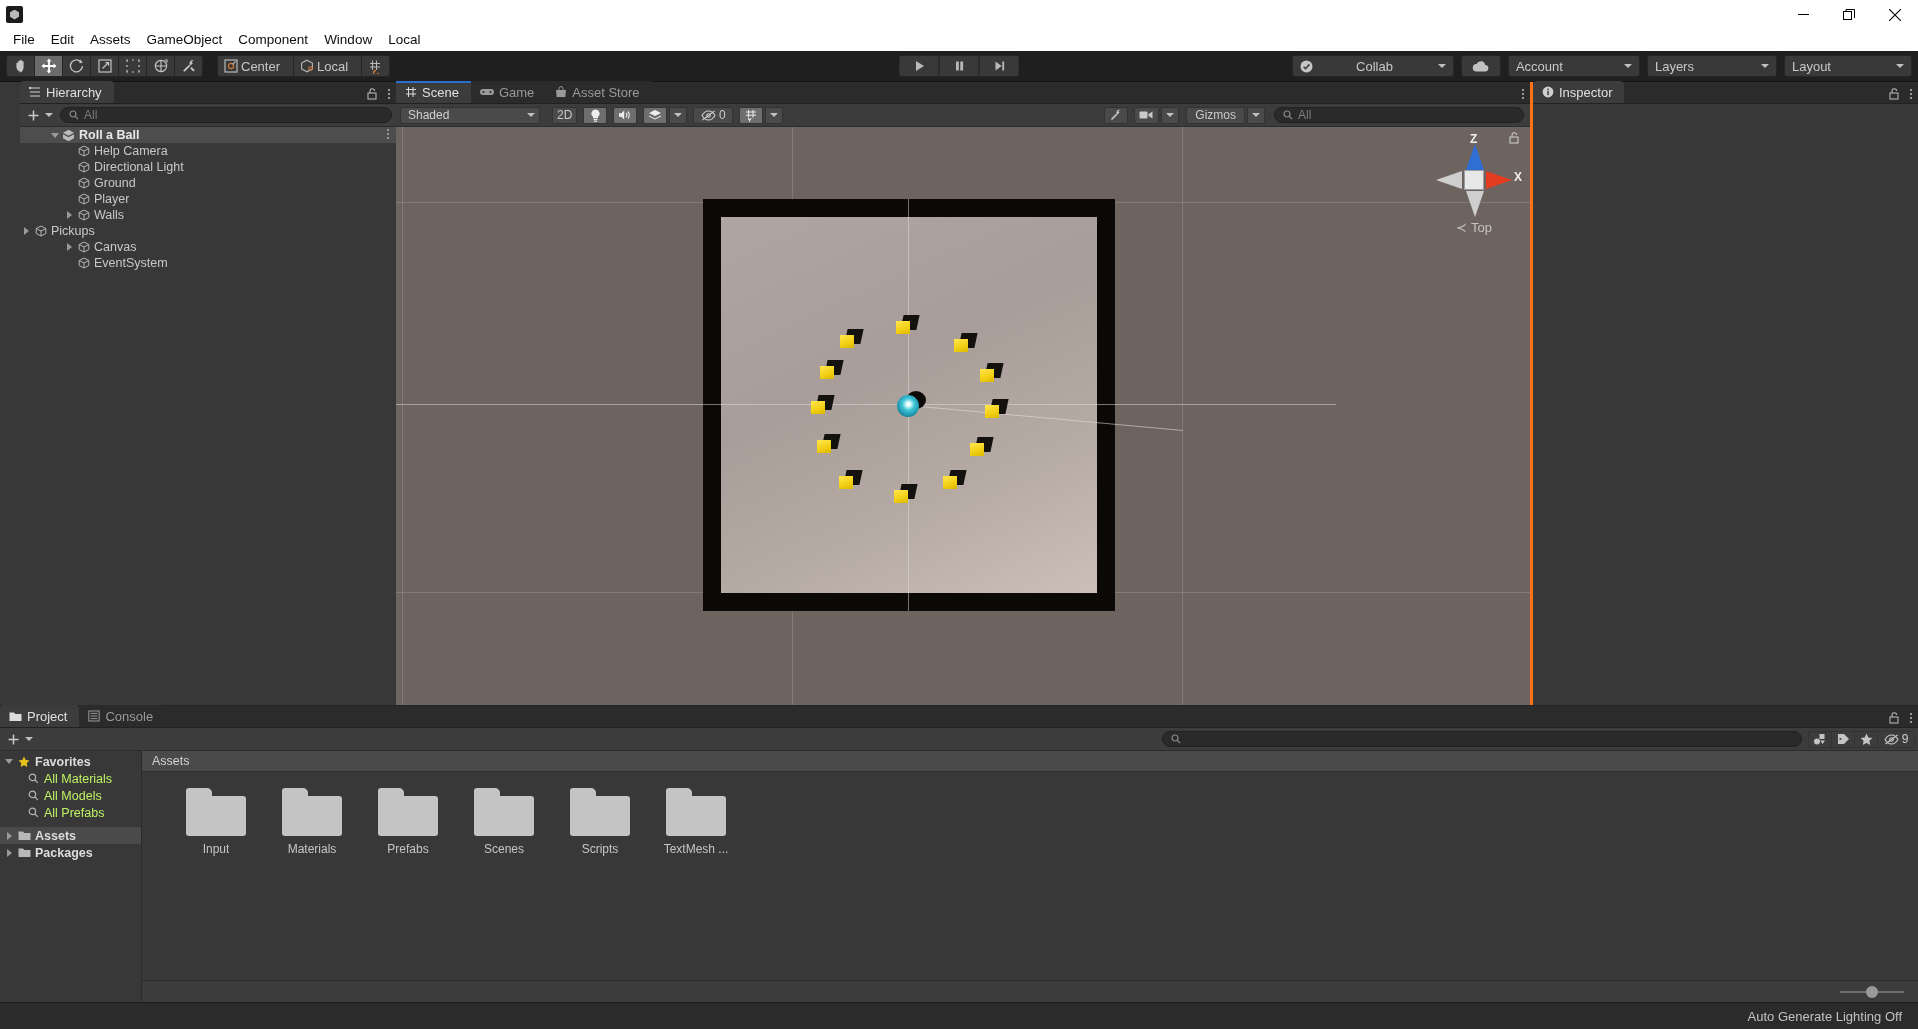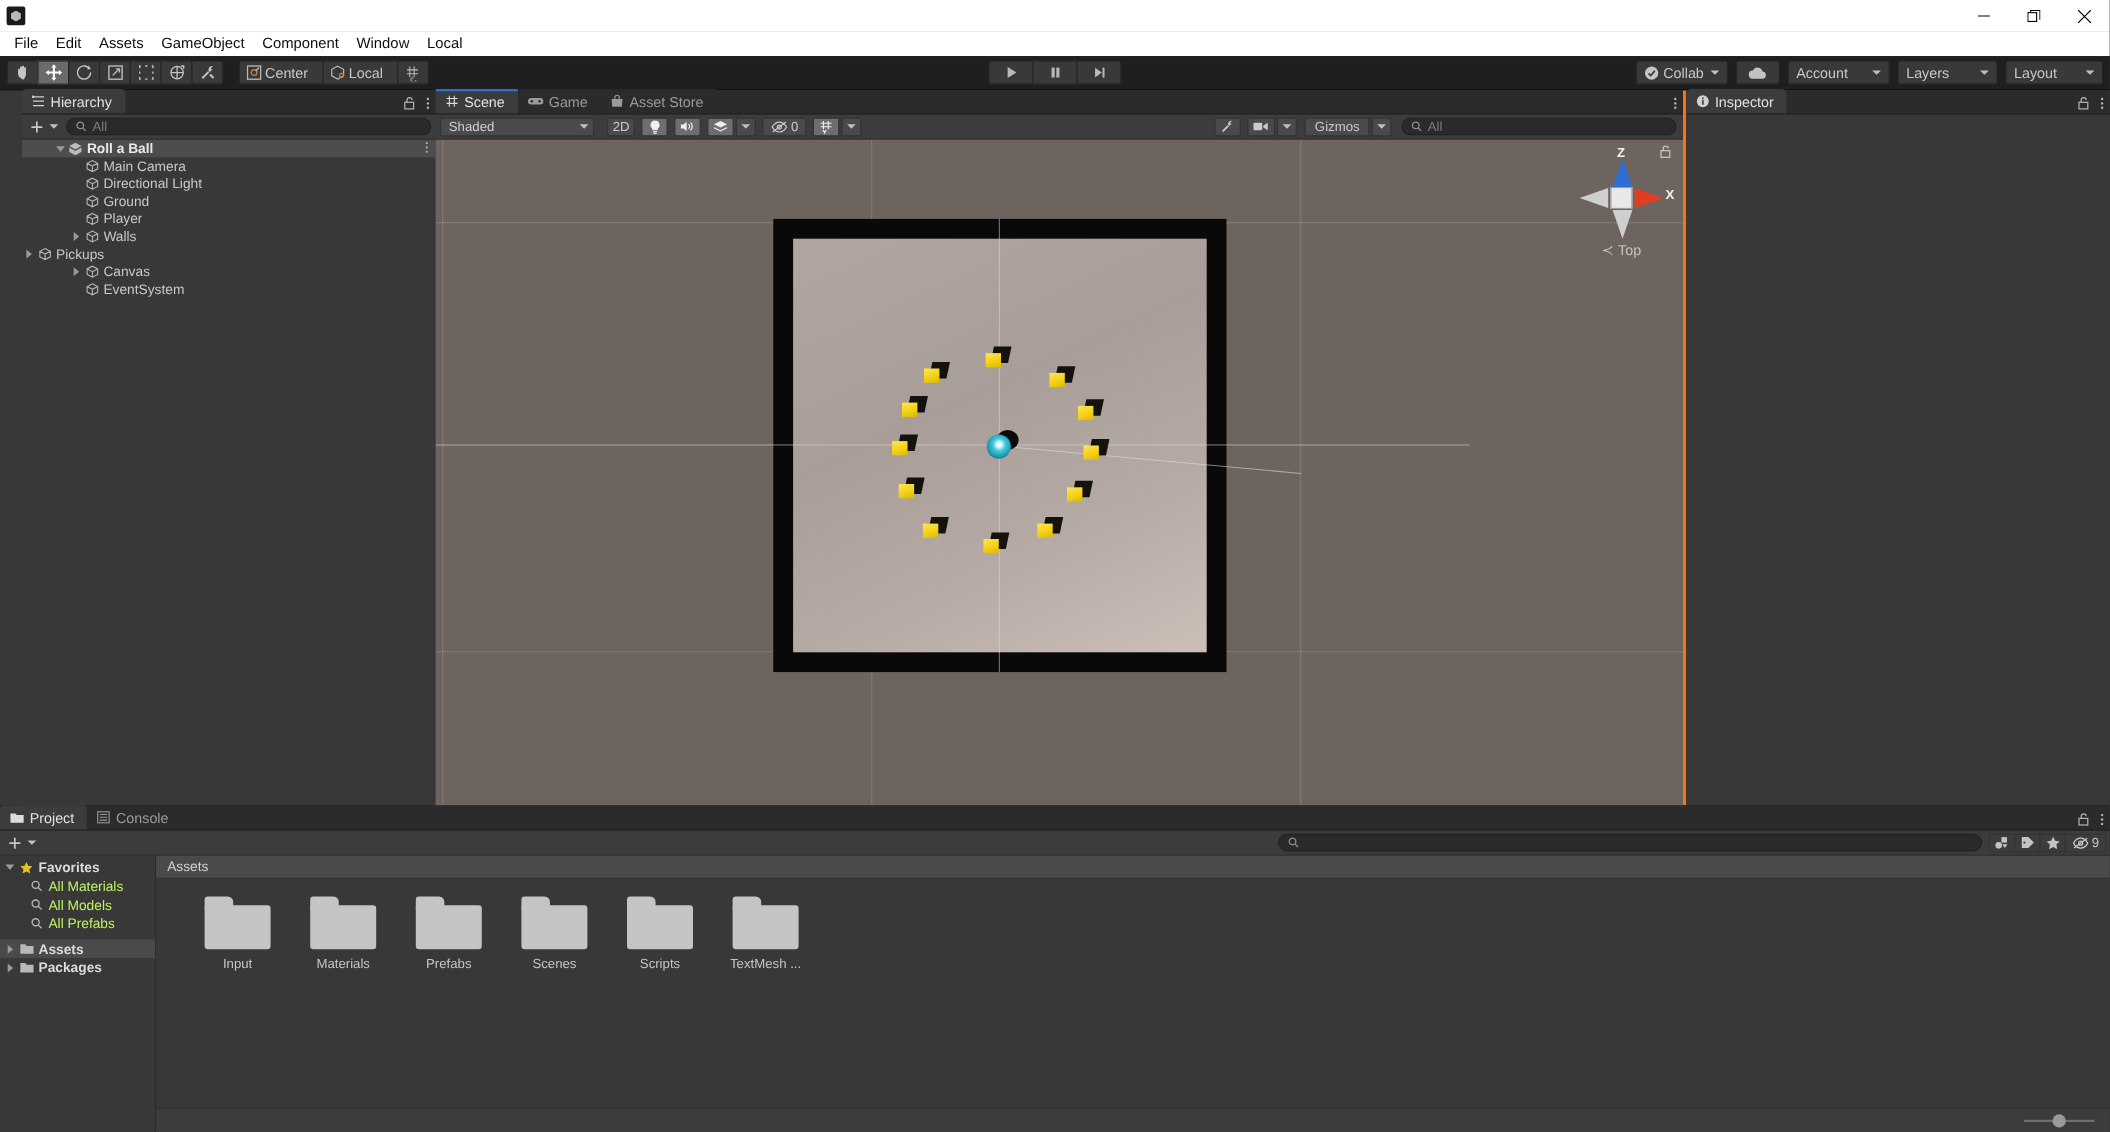--- a/index.html
+++ b/index.html
@@ -66,21 +66,21 @@
   }
   .play-group .tbtn { min-width: 41px; height: 22px; }
   .tools-right {
     position: absolute; right: 6px; display: flex; align-items: center; gap: 7px;
   }
   .tbtn.wide { padding: 0 6px; }
   .caret { width: 0; height: 0; border-left: 4px solid transparent; border-right: 4px solid transparent;
            border-top: 4px solid #c0c0c0; margin-left: 6px; }
   .dd {
     height: 22px; background: #393939; border: 1px solid #252525; border-radius: 3px;
-    display: flex; align-items: center; padding: 0 7px; font-size: 13px; color: #c8c8c8;
+    display: flex; align-items: center; padding: 0 7px; font-size: 13px; color: #c8c8c8; gap: 39px;
   }
 
   
   .body { flex: 1 1 auto; display: flex; min-height: 0; background: #383838; }
   .col-left { width: 376px; flex: 0 0 376px; display: flex; flex-direction: column; min-width: 0; margin-left: 20px; }
   .col-mid  { flex: 1 1 auto; display: flex; flex-direction: column; min-width: 0; }
   .col-right{ width: 388px; flex: 0 0 388px; display: flex; flex-direction: column; min-width: 0;
               border-left: 3px solid #f97316; }
 
   
@@ -482,21 +482,21 @@
                 </svg>
             </span>
           </div>
 
           <div class="h-row" style="padding-left:56px">
             <span class="h-icon">
               <svg class="ico" width="12" height="12" viewBox="0 0 12 12" fill="none" stroke="#b6b6b6" stroke-width="1">
                   <path d="M6 1 L10.8 3.5 V8.5 L6 11 L1.2 8.5 V3.5 Z M1.2 3.5 L6 6 L10.8 3.5 M6 6 V11"></path>
                 </svg>
             </span>
-            <span class="h-label">Main Camera</span>
+            <span class="h-label">Help Camera</span>
           </div>
           <div class="h-row" style="padding-left:56px">
             <span class="h-icon">
               <svg class="ico" width="12" height="12" viewBox="0 0 12 12" fill="none" stroke="#b6b6b6" stroke-width="1">
                   <path d="M6 1 L10.8 3.5 V8.5 L6 11 L1.2 8.5 V3.5 Z M1.2 3.5 L6 6 L10.8 3.5 M6 6 V11"></path>
                 </svg>
             </span>
             <span class="h-label">Directional Light</span>
           </div>
           <div class="h-row" style="padding-left:56px">
@@ -978,13 +978,16 @@
         </div>
         <div class="proj-footer">
           <div class="slider">
             <div class="knob"></div>
           </div>
         </div>
       </div>
     </div>
   </div>
 
+  <div class="statusbar">
+    <div class="status-text">Auto Generate Lighting Off</div>
+  </div>
 </div>
 
 </body></html>

